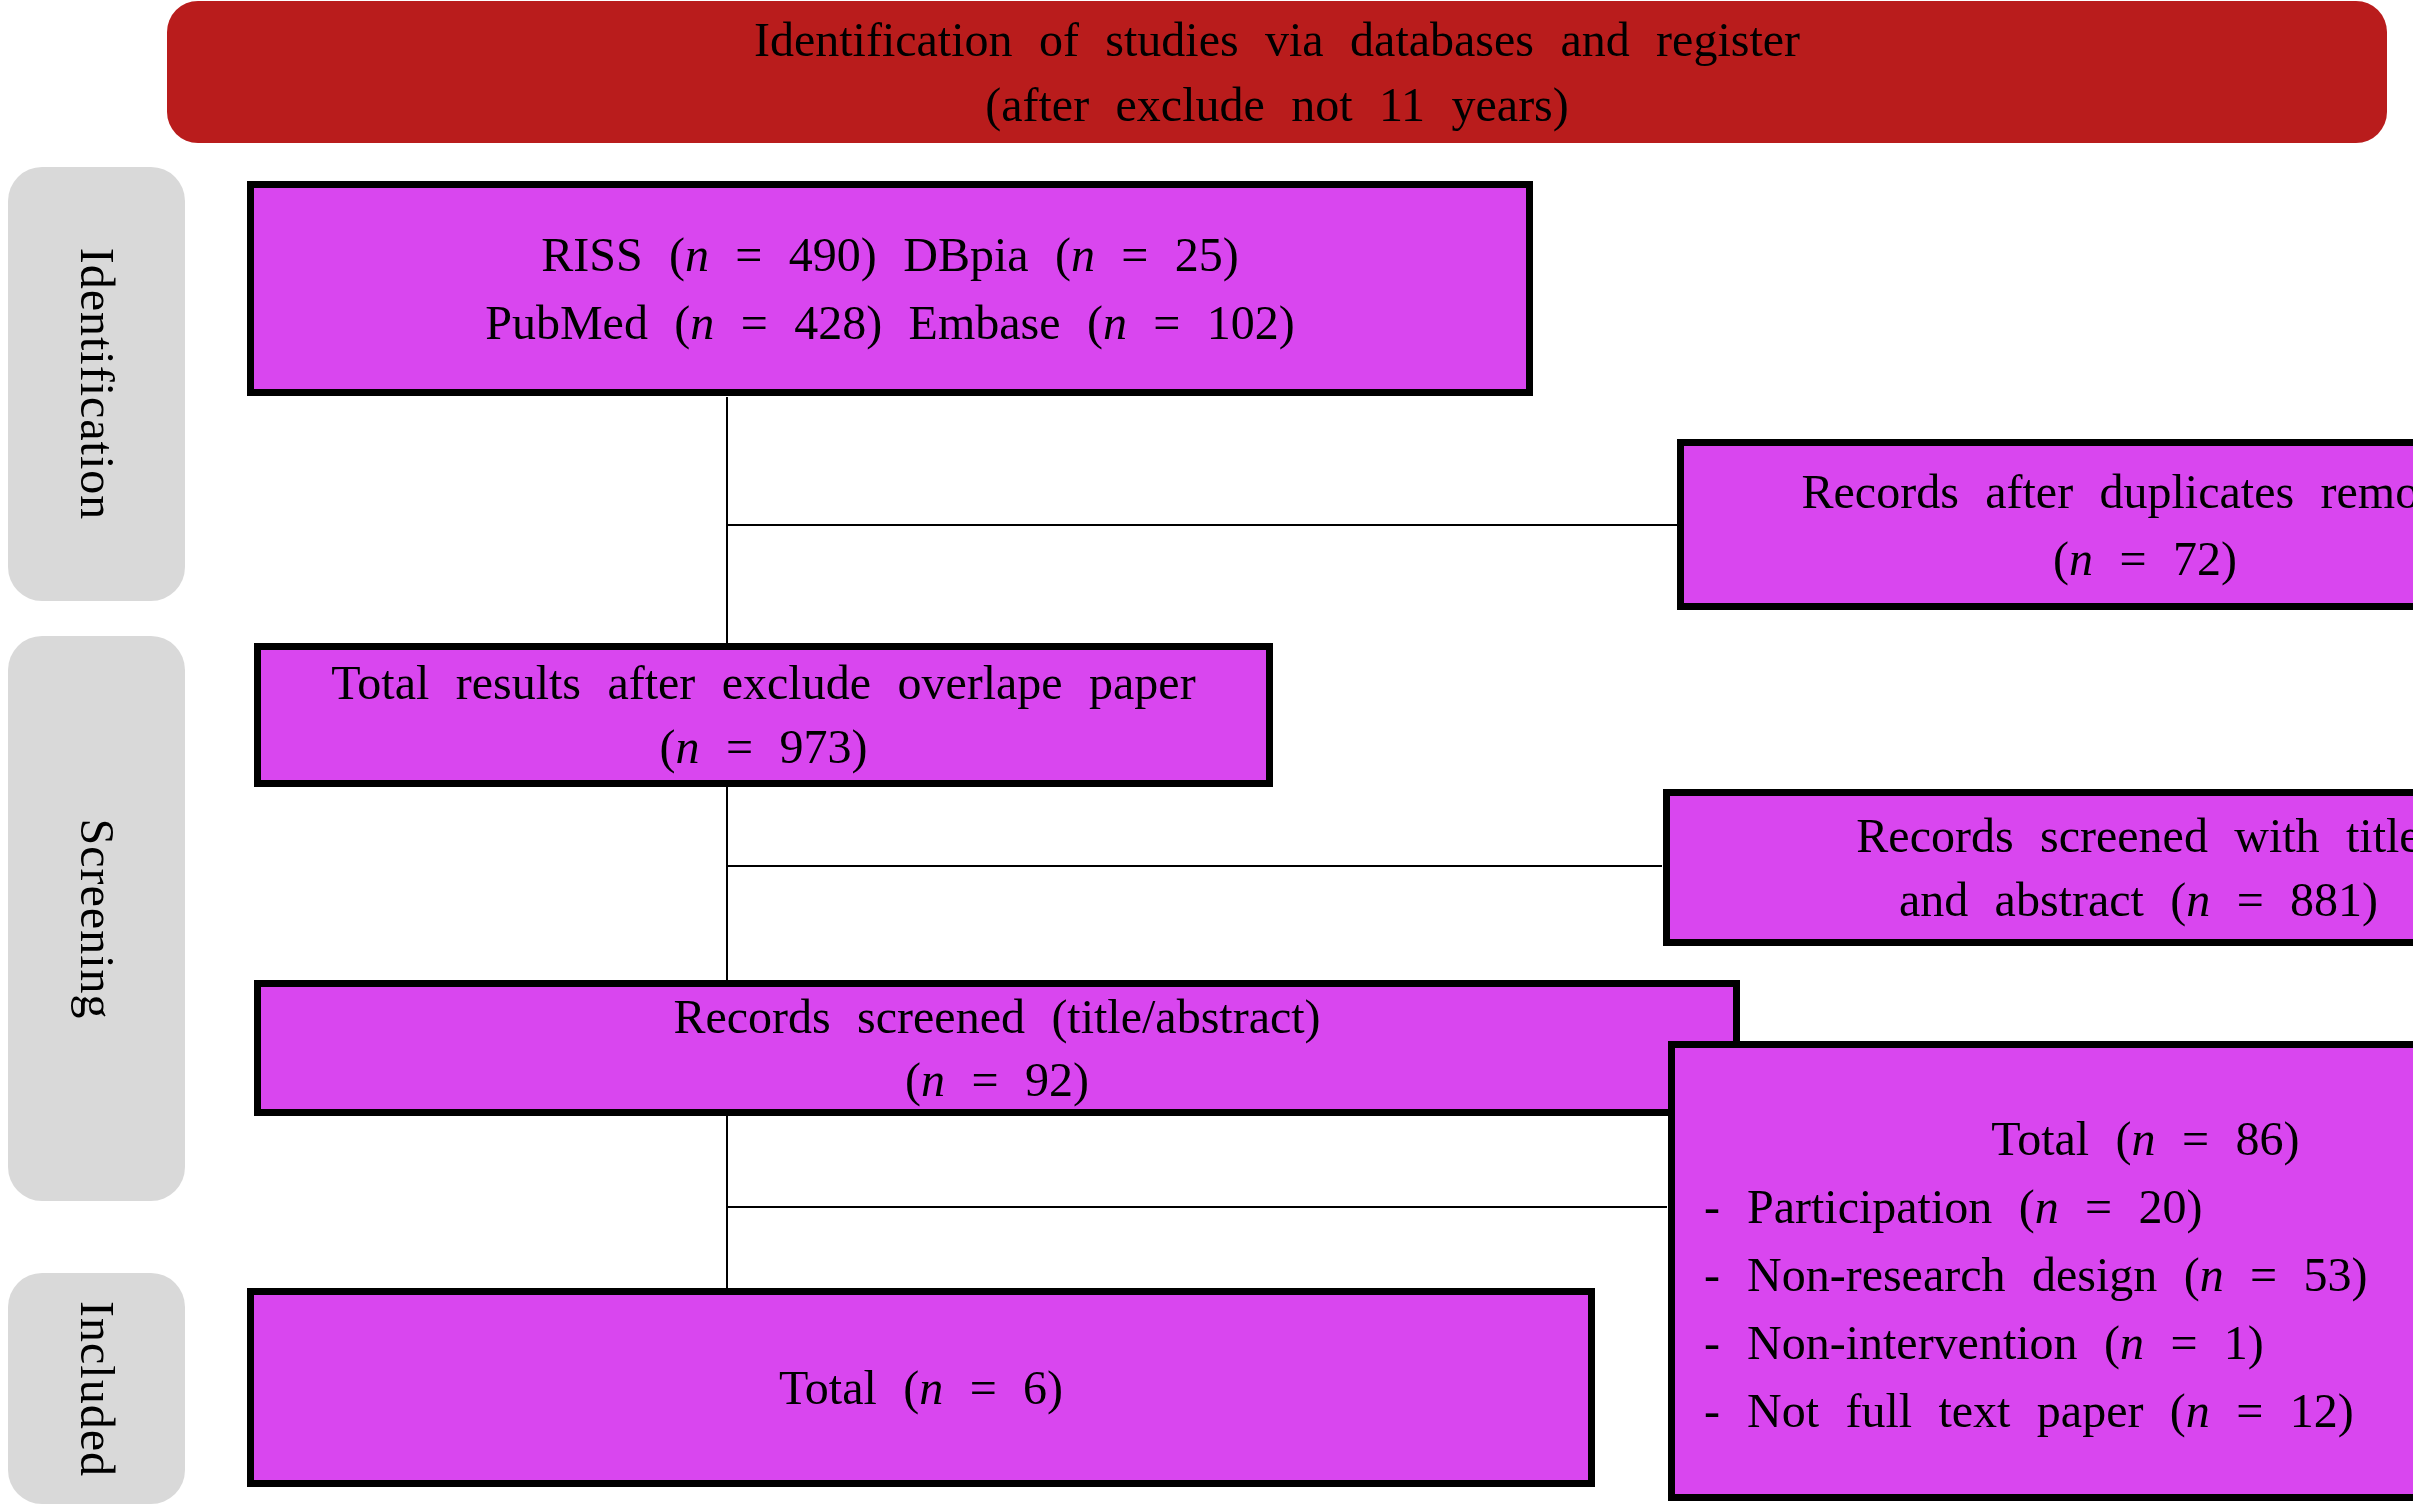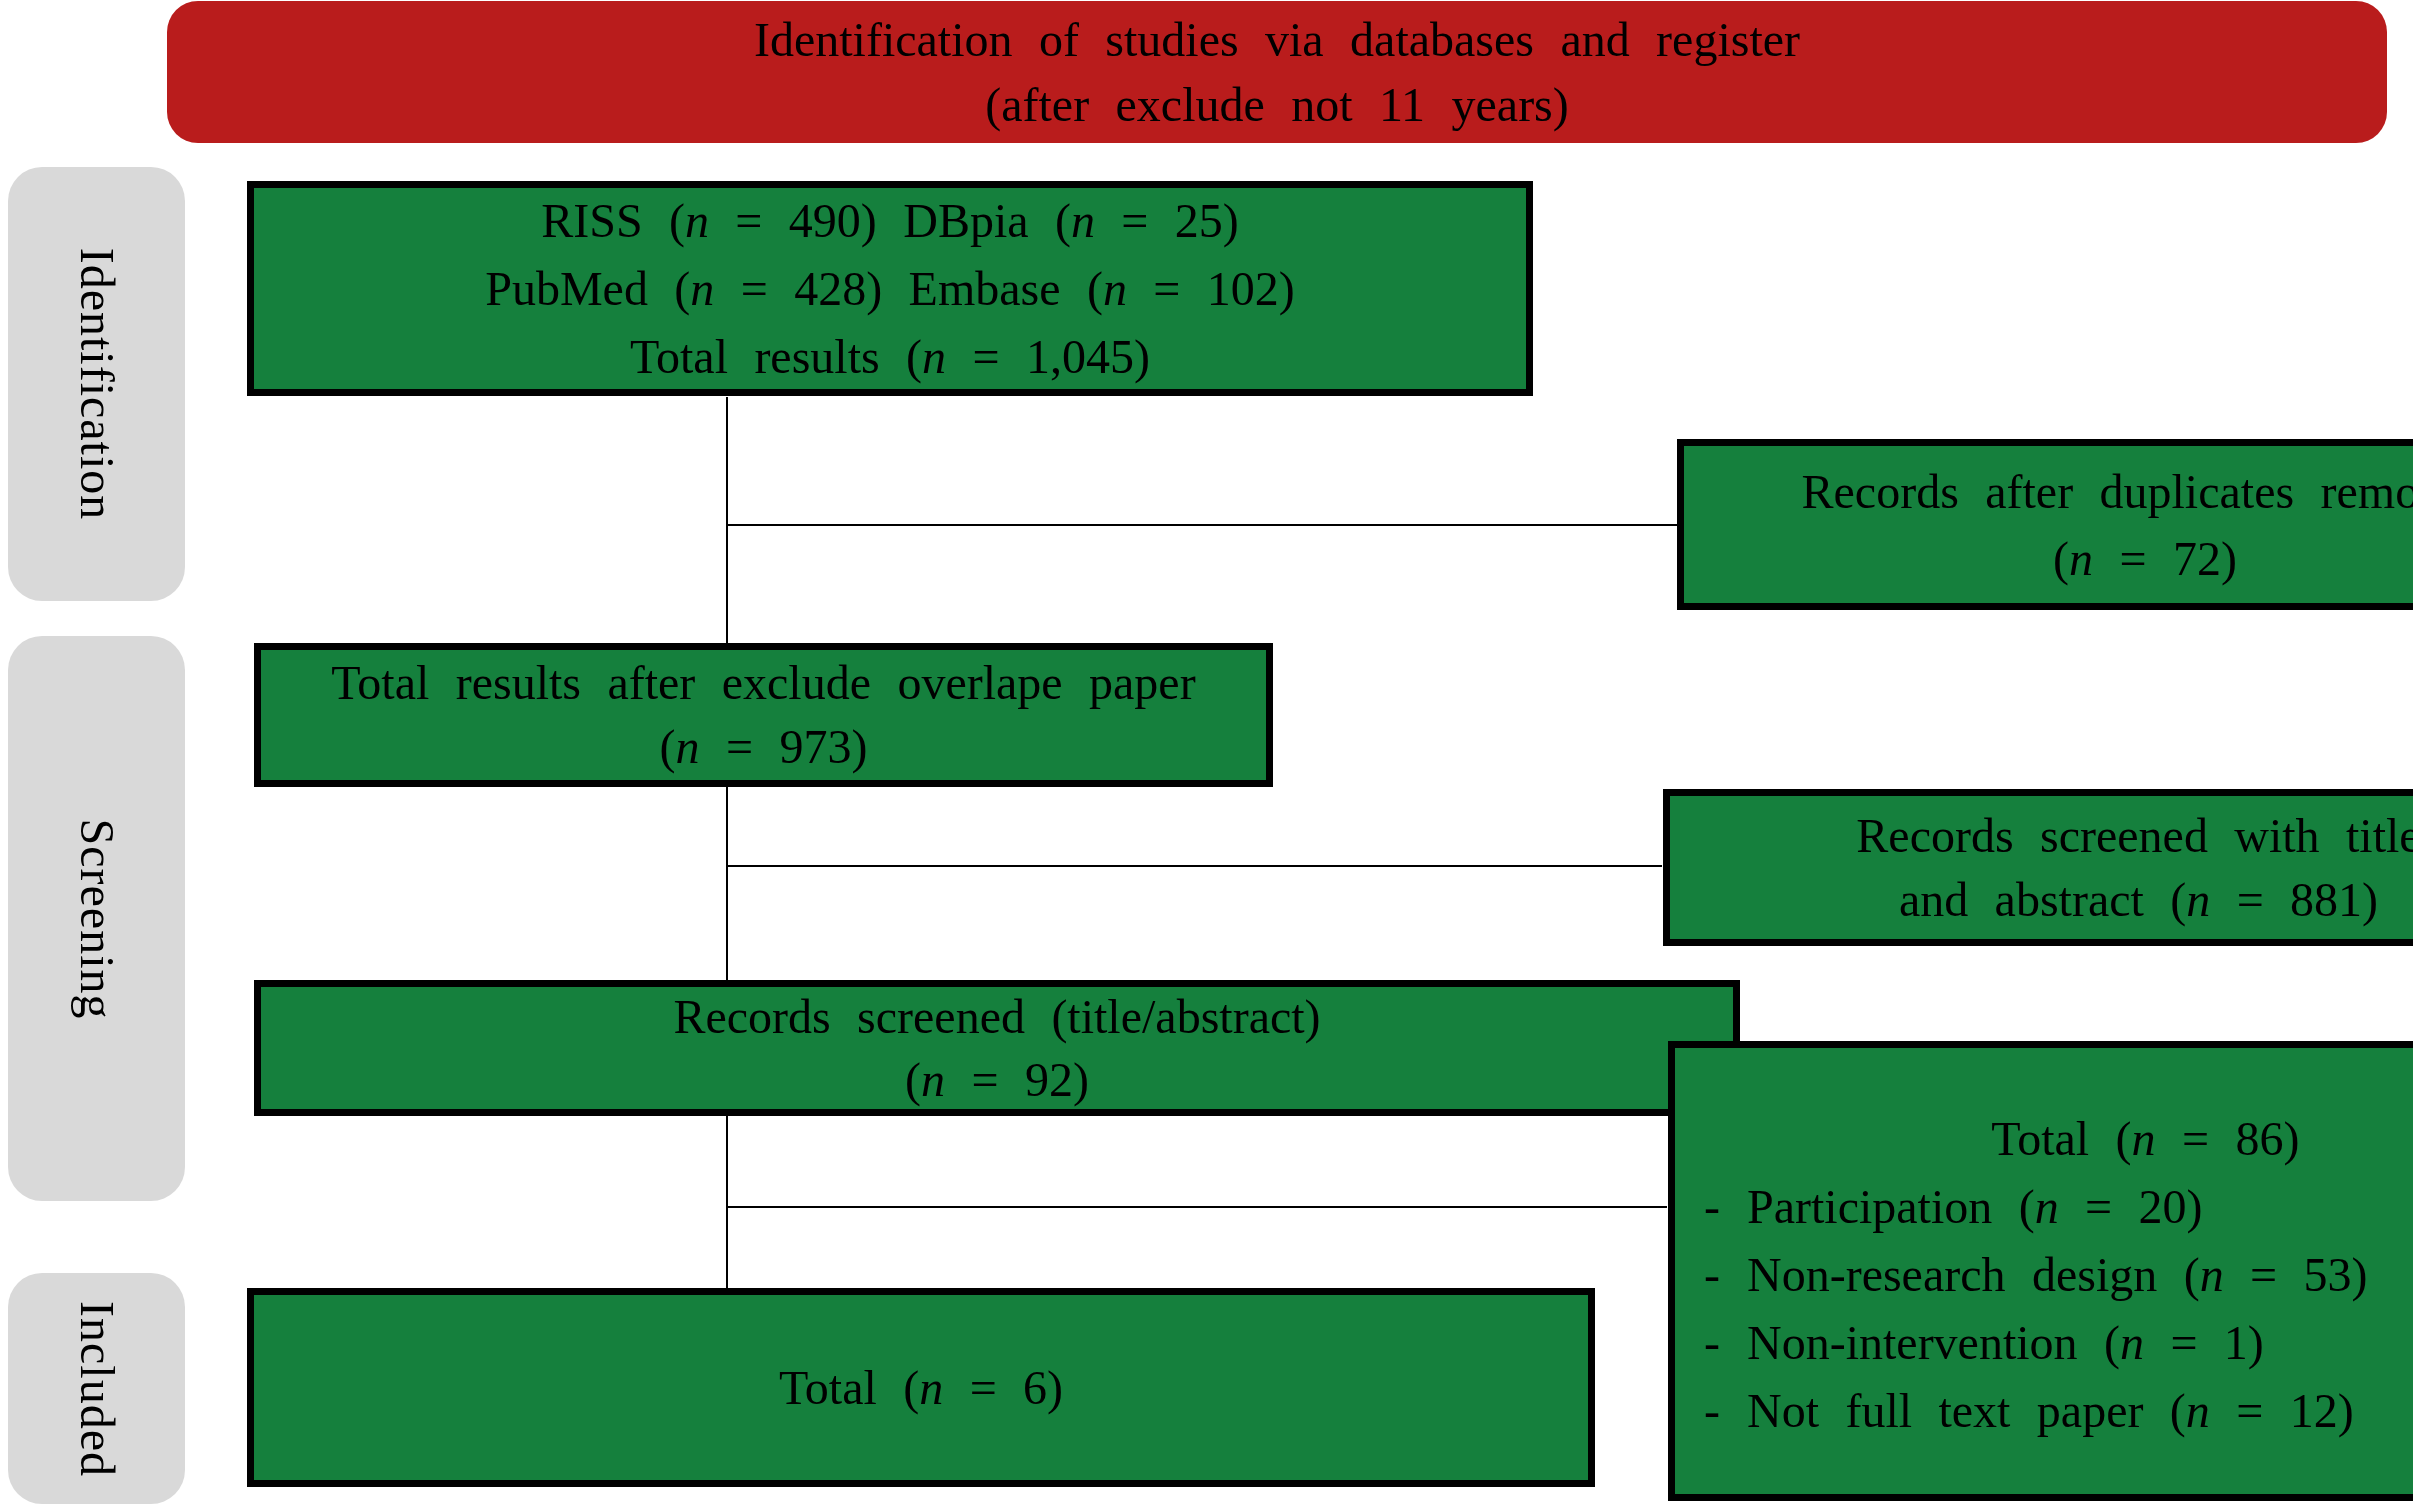--- a/index.html
+++ b/index.html
@@ -21,21 +21,21 @@
   .stage-text{
     position:absolute;top:50%;left:50%;
     transform:translate(-50%,-50%) rotate(90deg);
     white-space:nowrap;font-size:48px;letter-spacing:1px;
   }
   #stage-identification{top:167px;height:434px;}
   #stage-screening{top:636px;height:565px;}
   #stage-included{top:1273px;height:231px;}
   
   .fbox{
-    position:absolute;background:#15803d;border:7.7px solid #000;box-sizing:border-box;
+    position:absolute;background:#d946ef;border:7.7px solid #000;box-sizing:border-box;
     display:flex;flex-direction:column;align-items:center;justify-content:center;
     text-align:center;font-size:48px;line-height:68px;word-spacing:.30em;
   }
   #box-db{left:247px;top:181px;width:1286px;height:215px;}
   #box-overlap{left:254px;top:643px;width:1019px;height:144px;line-height:64px;font-family:Liberation Serif, serif;}
   #box-screened{left:254px;top:980px;width:1486px;height:136px;line-height:63px;}
   #box-total{left:247px;top:1288px;width:1348px;height:199px;}
   #box-dedup{left:1677px;top:439px;width:936px;height:171px;line-height:67px;}
   #box-titleabs{left:1663px;top:789px;width:951px;height:157px;line-height:64px;}
   #box-exclusions{
@@ -80,21 +80,20 @@
   <div class="vline" id="v1"></div>
   <div class="hline" id="h1"></div>
   <div class="vline" id="v2"></div>
   <div class="hline" id="h2"></div>
   <div class="vline" id="v3"></div>
   <div class="hline" id="h3"></div>
 
   <div class="fbox" id="box-db">
     <div class="nfmt">RISS (<i>n</i> = 490) DBpia (<i>n</i> = 25)</div>
     <div class="nfmt">PubMed (<i>n</i> = 428) Embase (<i>n</i> = 102)</div>
-    <div class="nfmt">Total results (<i>n</i> = 1,045)</div>
   </div>
 
   <div class="fbox" id="box-dedup">
     <div class="nfmt">Records after duplicates removed</div>
     <div class="nfmt">(<i>n</i> = 72)</div>
   </div>
 
   <div class="fbox" id="box-overlap">
     <div class="nfmt">Total results after exclude overlape paper</div>
     <div class="nfmt">(<i>n</i> = 973)</div>

